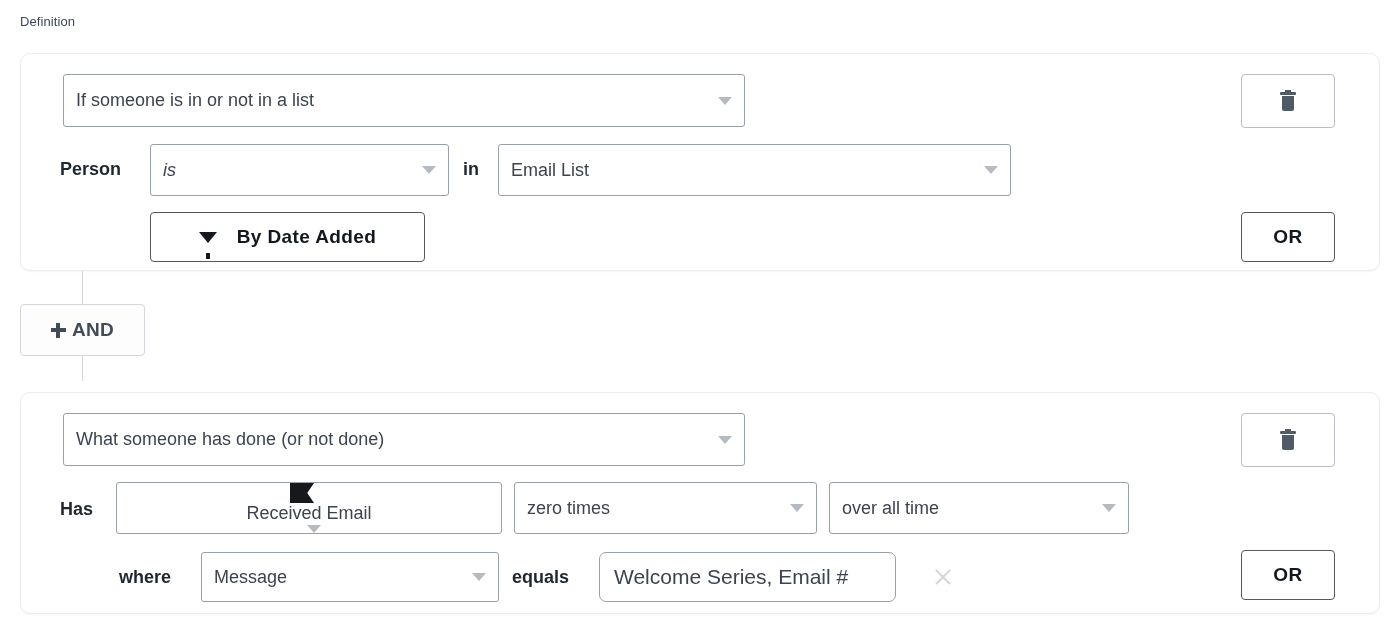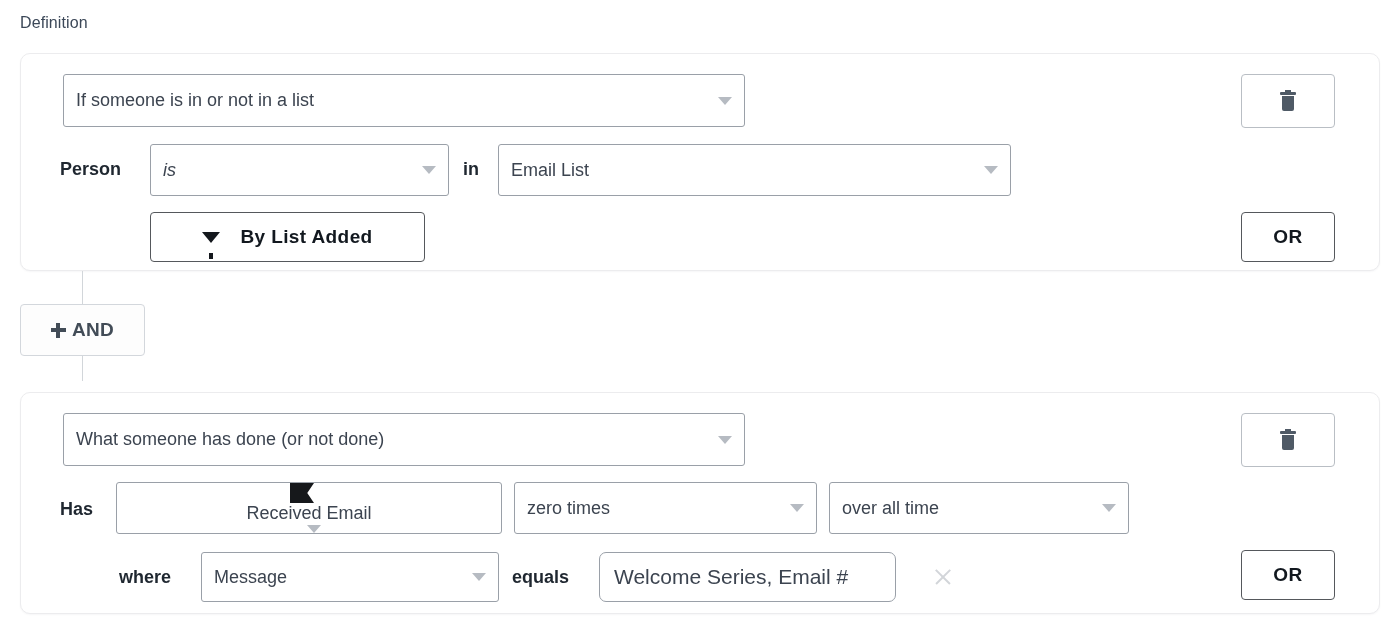--- a/index.html
+++ b/index.html
@@ -16,21 +16,21 @@
     height: 622px;
     overflow: hidden;
     background: #ffffff;
   }
 
   
   .section-title {
     position: absolute;
     left: 20px;
     top: 14px;
-    font-size: 16px;
+    font-size: 13px;
     color: #3c4858;
     letter-spacing: .1px;
   }
 
   
   .card {
     position: absolute;
     left: 20px;
     width: 1360px;
     background: #ffffff;
@@ -245,21 +245,21 @@
 
     <div class="lbl" style="left:442px; top:106px;">in</div>
 
     <div class="select" style="left:477px; top:90px; width:513px; height:52px;">
       <span class="val">Email List</span>
       <span class="caret"></span>
     </div>
 
     <div class="btn strong" style="left:129px; top:158px; width:275px; height:50px;">
       <span class="funnel"></span>
-      <span class="btn-text" style="margin-left:20px;">By List Added</span>
+      <span class="btn-text" style="margin-left:20px;">By Date Added</span>
     </div>
 
     <div class="btn strong" style="left:1220px; top:158px; width:94px; height:50px;">
       <span class="btn-text">OR</span>
     </div>
   </div>
 
   <div class="connector" id="connector-top"></div>
   <div class="connector" id="connector-bottom"></div>
 

